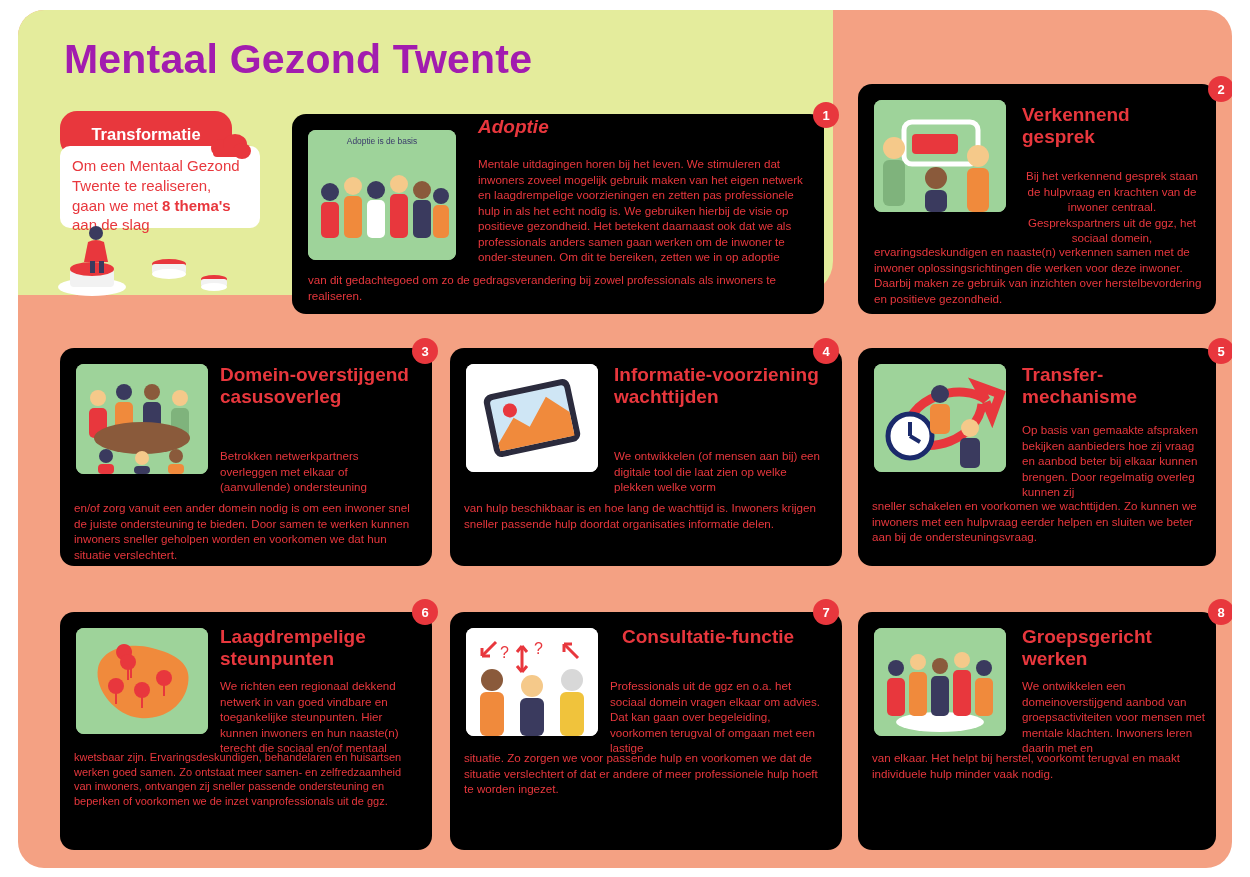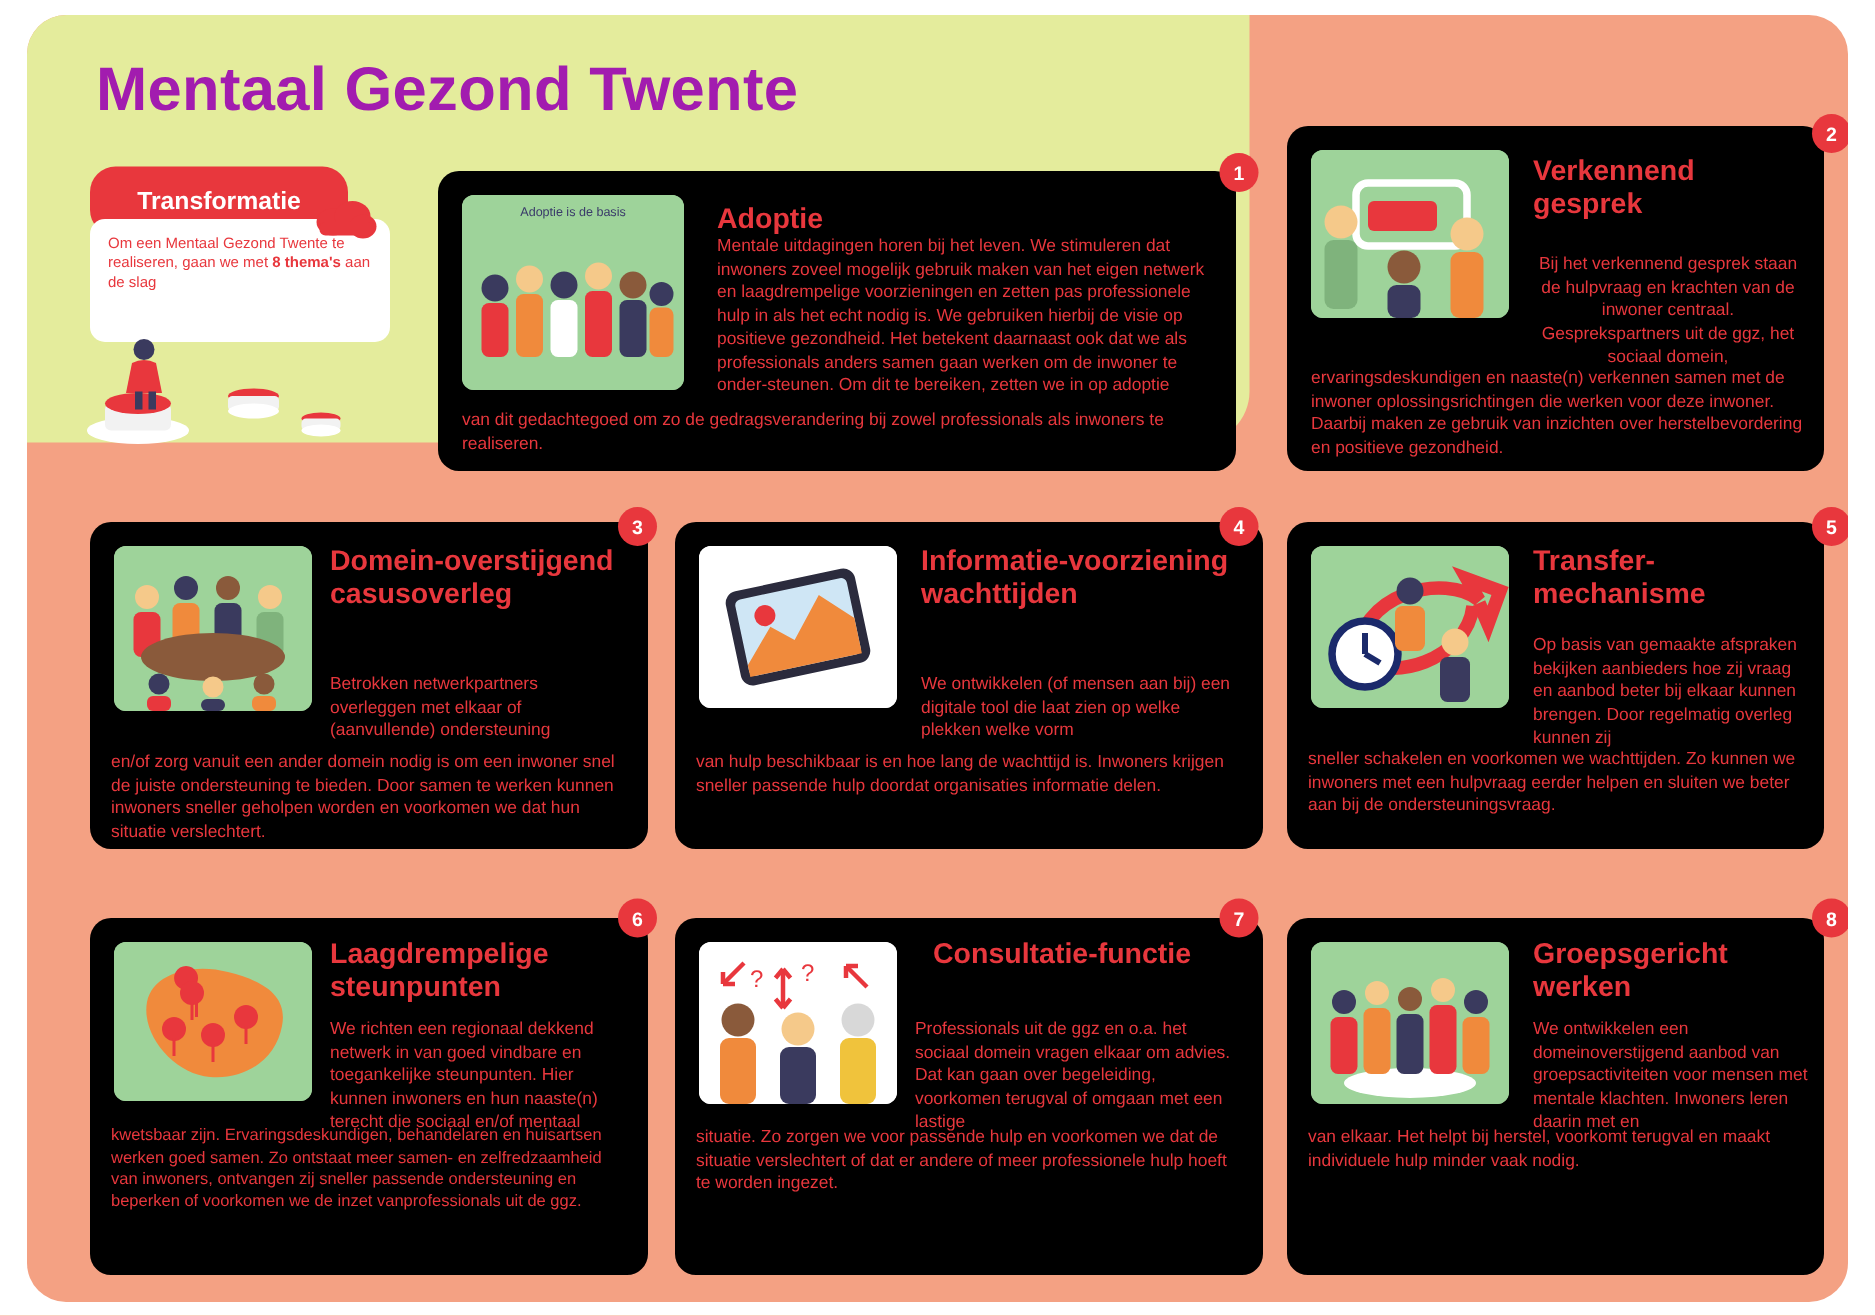--- a/index.html
+++ b/index.html
@@ -64,21 +64,21 @@
     position: absolute;
     left: 42px;
     top: 136px;
     width: 200px;
     height: 82px;
     background: #ffffff;
     border-radius: 10px;
     padding: 10px 12px;
     box-sizing: border-box;
     color: #e8373d;
-    font-size: 10px;
+    font-size: 15px;
     line-height: 1.32;
   }
   .transformatie-card b { font-weight: bold; }
 
   .cloud-icon {
     position: absolute;
     left: 190px;
     top: 122px;
     width: 46px;
     height: 32px;
@@ -149,21 +149,21 @@
   #card-verkennend   { left: 840px; top: 74px;   width: 358px; height: 230px; }
   #card-domein       { left: 42px;  top: 338px;  width: 372px; height: 218px; }
   #card-informatie   { left: 432px; top: 338px;  width: 392px; height: 218px; }
   #card-transfer     { left: 840px; top: 338px;  width: 358px; height: 218px; }
   #card-laagdrempel  { left: 42px;  top: 602px;  width: 372px; height: 238px; }
   #card-consultatie  { left: 432px; top: 602px;  width: 392px; height: 238px; }
   #card-groepsgericht{ left: 840px; top: 602px;  width: 358px; height: 238px; }
 
   
   #card-adoptie .thumb { width: 148px; height: 130px; }
-  #card-adoptie .card-title { left: 186px; top: 22px; }
+  #card-adoptie .card-title { left: 186px; top: 2px; font-style: italic; }
   #card-adoptie .card-body  { left: 186px; top: 42px; width: 332px; }
   #card-adoptie .overflow-body {
     position: absolute; left: 16px; top: 158px; width: 504px;
     color: #e8373d; font-size: 11.6px; line-height: 1.34;
   }
   .thumb-caption {
     position: absolute;
     top: 6px; left: 0; width: 100%;
     text-align: center;
     font-size: 8.4px;

